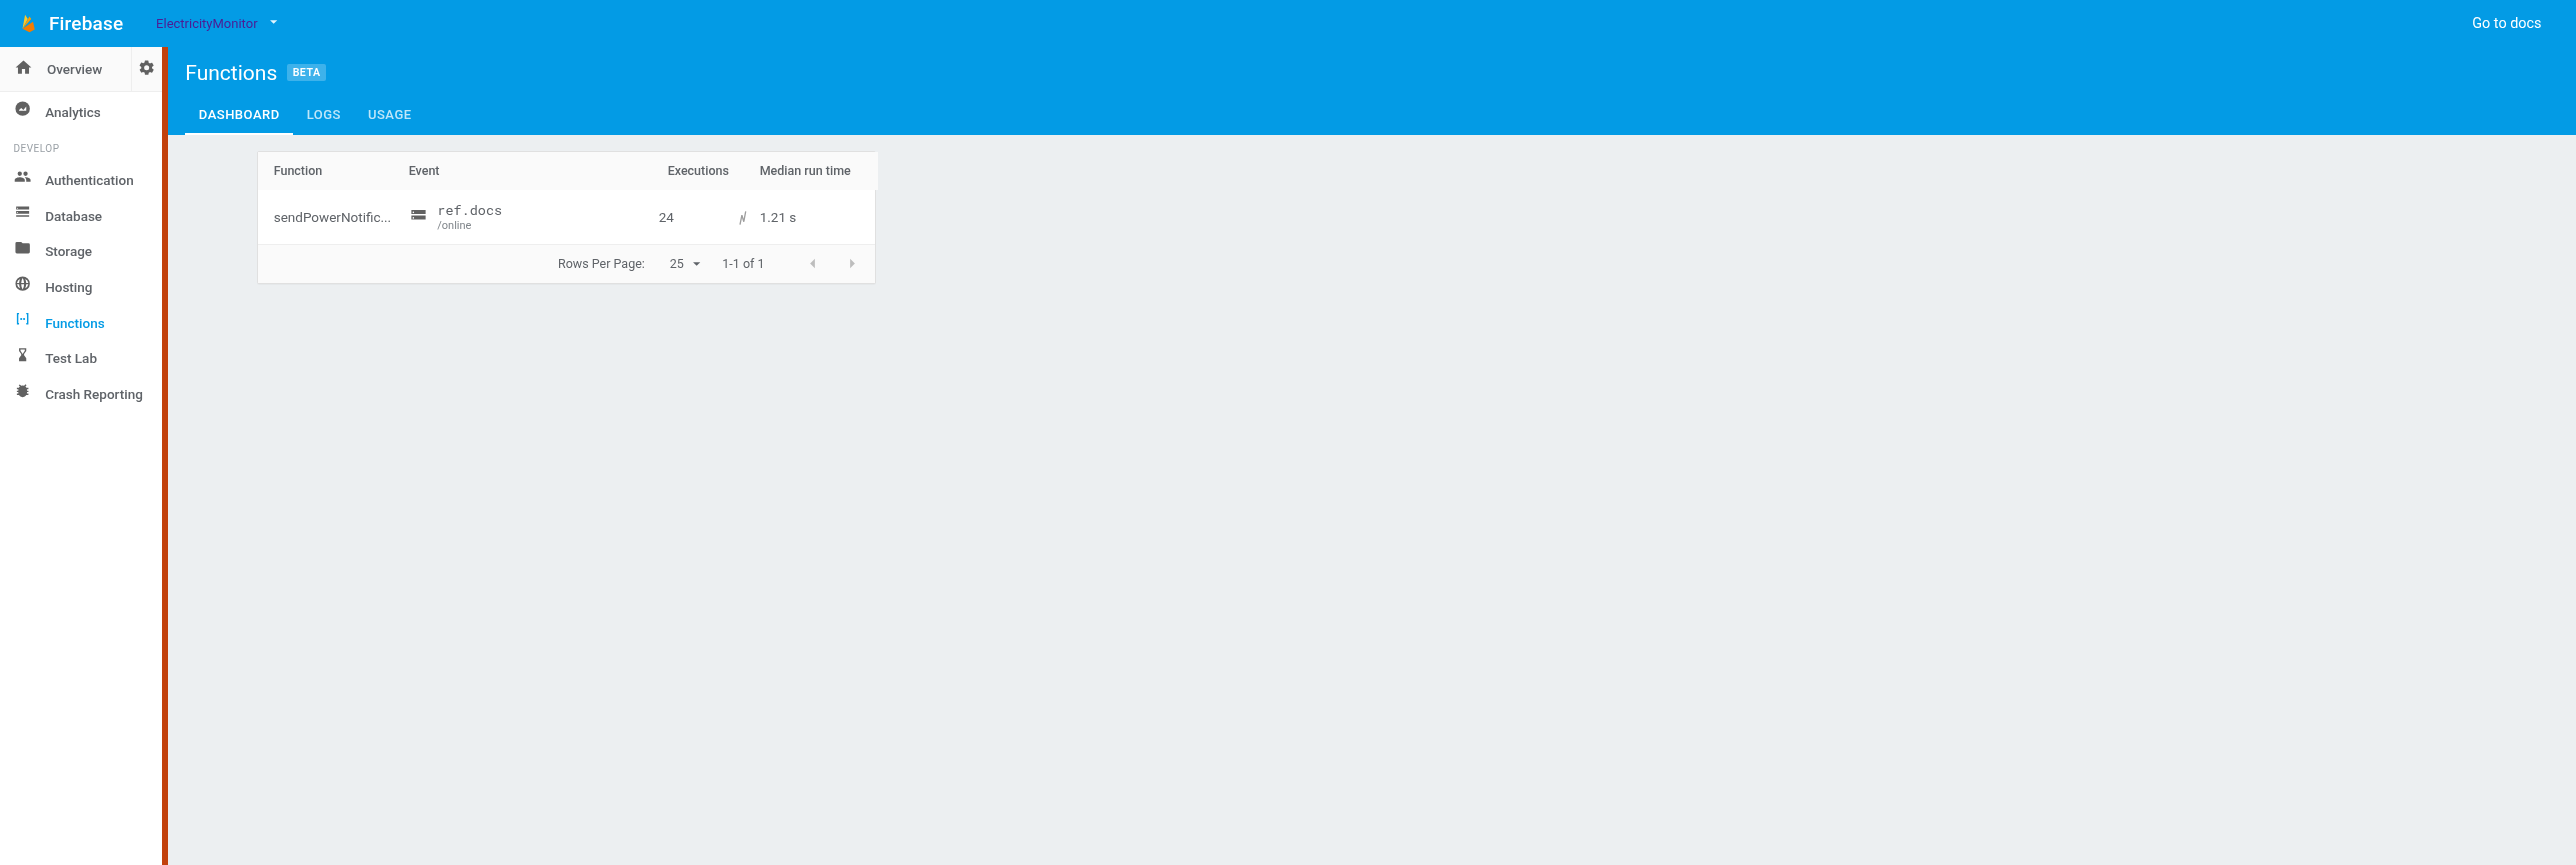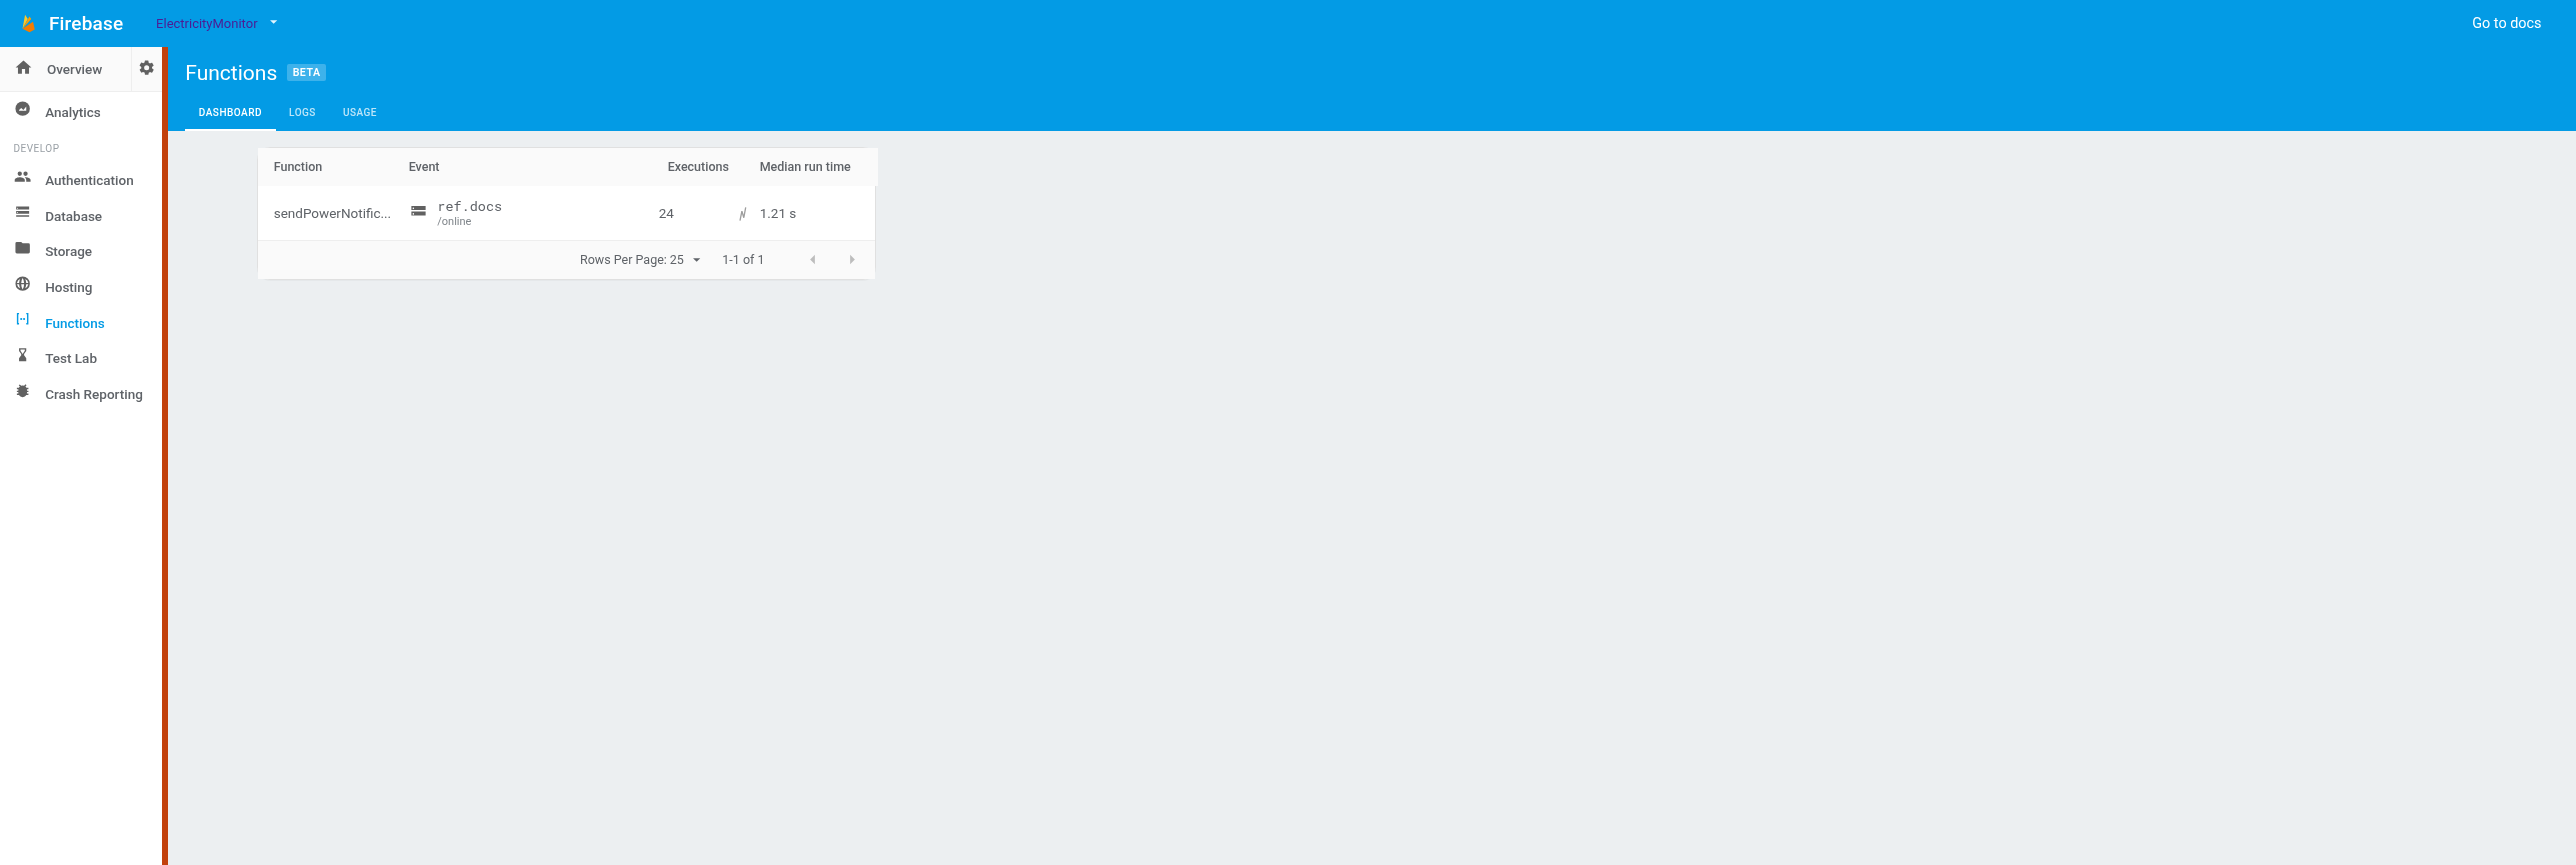--- a/index.html
+++ b/index.html
@@ -29,49 +29,49 @@
   .nav-item.active svg { fill: #039be5; }
   .nav-item svg, .overview svg, .gear-cell svg { fill: #616161; }
 
   
   .page { position: absolute; top: 47px; left: 168px; right: 0; bottom: 0; }
   .page-header { background: #039be5; color: #fff; padding-top: 8.7px; }
   .page-title-row { display: flex; align-items: center; gap: 9.6px; padding-left: 17.3px; height: 34px; }
   .page-title { font-size: 21px; font-weight: 400; }
   .beta-badge { background: rgba(255,255,255,0.23); color: #fff; font-size: 10.6px; font-weight: 600; letter-spacing: 0.5px; padding: 1.9px 5.8px; border-radius: 1.9px; }
   .tabs { display: flex; gap: 0; padding-left: 17.3px; margin-top: 7.7px; }
-  .tab { padding: 9.6px 13.5px 11.5px; font-size: 10px; letter-spacing: 0.5px; font-weight: 500; color: rgba(255,255,255,0.75); cursor: pointer; border-bottom: 2.9px solid transparent; }
+  .tab { padding: 9.6px 13.5px 11.5px; font-size: 13px; letter-spacing: 0.5px; font-weight: 500; color: rgba(255,255,255,0.75); cursor: pointer; border-bottom: 2.9px solid transparent; }
   .tab.active { color: #fff; border-bottom-color: #fff; }
 
   
   .content { padding: 15.4px 17.3px; }
   .billing-row { display: flex; justify-content: flex-end; align-items: flex-start; gap: 13.5px; margin-bottom: 15.4px; padding-right: 9.6px; }
   .calendar-icon svg { fill: #5f6368; }
   .billing-text { display: flex; flex-direction: column; }
   .billing-period-row { display: flex; align-items: center; gap: 37px; }
   .billing-label { font-size: 14.4px; color: #3c4043; }
   .billing-range { font-size: 12px; color: #5f6368; margin-top: 2.9px; }
 
-  .card { width: 619px; max-width: 100%; margin-left: 72px; background: #fff; border: 1px solid #e0e0e0; border-radius: 13px; box-shadow: 0 1px 1px rgba(0,0,0,0.03); }
+  .card { width: 619px; max-width: 100%; margin-left: 72px; background: #fff; border: 1px solid #e0e0e0; border-radius: 2px; box-shadow: 0 1px 1px rgba(0,0,0,0.03); }
   .tbl { width: 100%; border-collapse: collapse; table-layout: fixed; }
   .tbl th { text-align: left; font-weight: 500; font-size: 12.5px; color: #5f6368; padding: 11.5px 15.4px; background: #fafafa; }
   .tbl th.func-col { width: 135px; }
   .tbl th.event-col { width: 250px; }
   .tbl th.exec-col { width: 101px; text-align: right; }
   .tbl th.median-col { width: 134px; }
   .tbl td { padding: 11.5px 15.4px; font-size: 13.5px; color: #5f6368; vertical-align: middle; }
   .tbl td.exec-cell { text-align: left; position: relative; }
   .tbl td.exec-cell .spark { position: absolute; right: -5.8px; top: 50%; transform: translateY(-50%); width: 11.5px; height: 19px; }
   .event-cell { display: flex; align-items: center; gap: 9.6px; }
   .event-text { display: flex; flex-direction: column; }
   .event-name { font-family: "Roboto Mono","Menlo",monospace; font-size: 13.5px; color: #5f6368; }
   .event-path { font-size: 11px; color: #80868b; }
 
   .card-footer { display: flex; align-items: center; justify-content: flex-end; gap: 17.3px; padding: 9.6px 13.5px; background: #fafafa; border-top: 1px solid #eee; font-size: 12.5px; color: #5f6368; }
-  .rows-per { display: flex; align-items: center; gap: 3px; }
+  .rows-per { display: flex; align-items: center; gap: 25px; }
   .pager { display: flex; align-items: center; gap: 21px; margin-left: 21px; }
   .pager .chev { cursor: pointer; display: flex; }
   .pager .chev svg { fill: #bdbdbd; }
 
   svg.ic { width: 17.3px; height: 17.3px; }
   svg.ic20 { width: 19px; height: 19px; }
   svg.ic22 { width: 21px; height: 21px; }
 </style>
 </head>
 <body>

